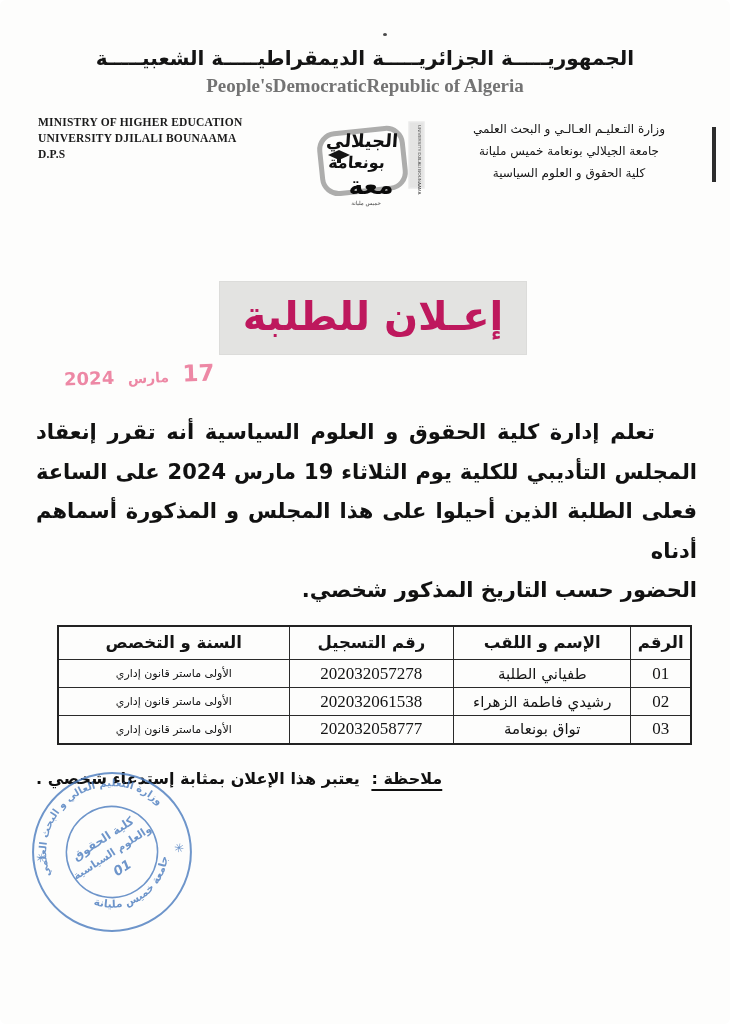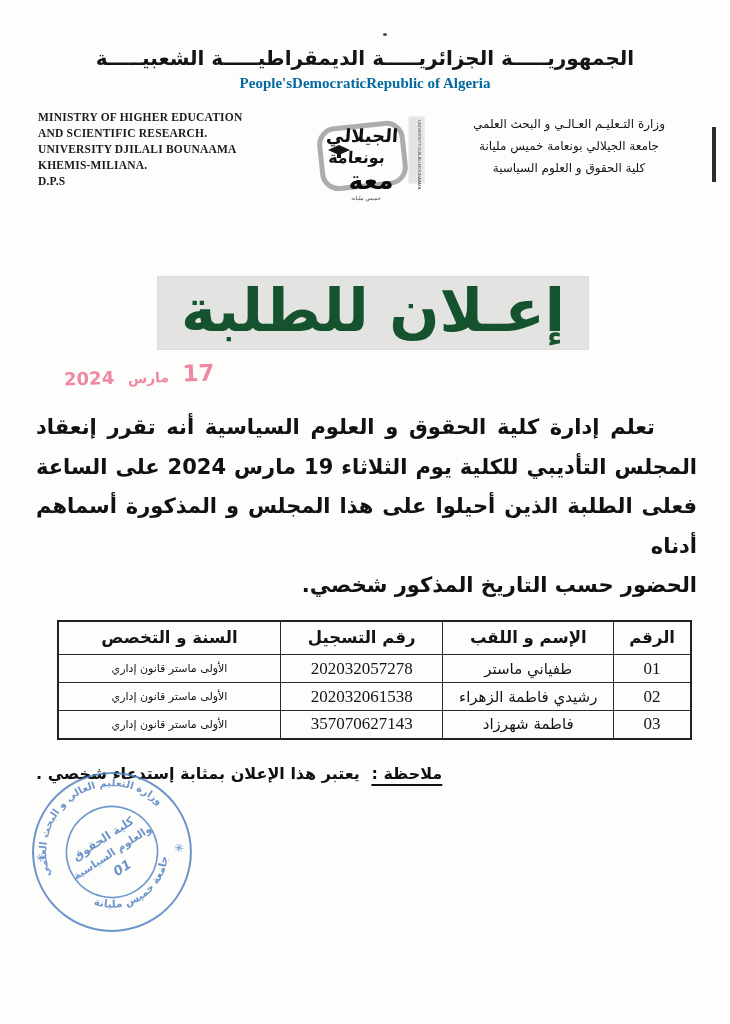--- a/index.html
+++ b/index.html
@@ -18,22 +18,22 @@
     margin-top: 46px;
     text-align: center;
     direction: rtl;
     font-size: 20px; font-weight: bold;
     font-family: "DejaVu Sans", sans-serif;
   }
   .country-en {
     margin-top: 5px;
     text-align: center;
     font-family: "Liberation Serif", "DejaVu Serif", serif;
-    font-weight: bold; font-size: 15px;
-    color: #0369a1;
+    font-weight: bold; font-size: 19px;
+    color: #737373;
   }
   .header-row {
     margin-top: 17px;
     display: flex; align-items: flex-start;
     padding: 0 26px 0 38px;
   }
   .ministry-en {
     width: 262px;
     font-family: "Liberation Serif", "DejaVu Serif", serif;
     font-weight: bold; font-size: 11.5px; line-height: 16px;
@@ -46,25 +46,25 @@
     direction: rtl; text-align: center;
     font-weight: normal; font-size: 12px; line-height: 22px;
     padding-top: 4px;
   }
   
   .title-wrap { margin-top: 72px; display: flex; justify-content: center; }
   .title-box {
     background: #e3e3e1;
     box-shadow: 0 0 0 1px #dcdcda inset;
     direction: rtl;
-    font-size: 59px; font-weight: bold;
+    font-size: 40px; font-weight: bold;
     line-height: 64px;
     padding: 3px 24px 7px;
     transform: translateX(8px);
-    color: #14532d;
+    color: #be185d;
   }
   
   .date-stamp {
     position: absolute; top: 362px; left: 64px;
     direction: rtl;
     color: #ec7f9e;
     transform: rotate(-2deg);
     font-weight: bold;
     white-space: nowrap;
     opacity: .92;
@@ -92,21 +92,21 @@
     margin: 14px 38px 0 57px;
     width: 635px;
     direction: rtl;
     border-collapse: collapse;
     border: 2px solid #222;
   }
   table.students th, table.students td {
     border: 1px solid #2a2a2a;
     text-align: center;
     vertical-align: middle;
-    padding: 1px 15px;
+    padding: 1px 5px;
   }
   table.students th {
     height: 34px;
     font-size: 16.5px; font-weight: bold;
   }
   table.students td { height: 28px; font-weight: normal; }
   td.cell-num, td.cell-reg {
     font-family: "Liberation Serif", "DejaVu Serif", serif;
     font-size: 17px;
   }
@@ -150,23 +150,21 @@
 
   <div class="artifact-bar"></div>
   <div class="artifact-dot"></div>
 
   <div class="country-ar">الجمهوريـــــة الجزائريـــــة الديمقراطيـــــة الشعبيـــــة</div>
   <div class="country-en">People'sDemocraticRepublic of Algeria</div>
 
   <div class="header-row">
     <div class="ministry-en">
       <div>MINISTRY OF HIGHER EDUCATION</div>
-      <div>AND SCIENTIFIC RESEARCH.</div>
       <div>UNIVERSITY DJILALI BOUNAAMA</div>
-      <div>KHEMIS-MILIANA.</div>
       <div>D.P.S</div>
     </div>
 
     <div class="logo-wrap">
       <svg width="120" height="95" viewBox="0 0 120 95">
         <rect x="7" y="17" width="83" height="60" rx="16" fill="none" stroke="#8a8a8a" stroke-width="5" opacity="0.7" transform="rotate(-6 48 47)"></rect>
         <rect x="95" y="8" width="15" height="66" fill="#555" opacity="0.14" stroke="#7c7c7c" stroke-width="1.5"></rect>
         <text x="50" y="33" text-anchor="middle" font-size="18" font-weight="bold" fill="#101010" transform="skewX(-4)">الجيلالي</text>
         <text x="46" y="54" text-anchor="middle" font-size="16" font-weight="bold" fill="#101010" transform="skewX(-4)">بونعامة</text>
         <text x="57" y="80" text-anchor="middle" font-size="25" font-weight="bold" fill="#0a0a0a">معة</text>
@@ -214,34 +212,34 @@
       <tr>
         <th>الرقم</th>
         <th>الإسم و اللقب</th>
         <th>رقم التسجيل</th>
         <th>السنة و التخصص</th>
       </tr>
     </thead>
     <tbody>
       <tr>
         <td class="cell-num">01</td>
-        <td class="cell-name">طفياني ماستر</td>
+        <td class="cell-name">طفياني الطلبة</td>
         <td class="cell-reg">202032057278</td>
         <td class="cell-year">الأولى ماستر قانون إداري</td>
       </tr>
       <tr>
         <td class="cell-num">02</td>
         <td class="cell-name">رشيدي فاطمة الزهراء</td>
         <td class="cell-reg">202032061538</td>
         <td class="cell-year">الأولى ماستر قانون إداري</td>
       </tr>
       <tr>
         <td class="cell-num">03</td>
-        <td class="cell-name">فاطمة شهرزاد</td>
-        <td class="cell-reg">357070627143</td>
+        <td class="cell-name">تواق بونعامة</td>
+        <td class="cell-reg">202032058777</td>
         <td class="cell-year">الأولى ماستر قانون إداري</td>
       </tr>
     </tbody>
   </table>
 
   <div class="note">
     <span class="note-label">ملاحظة :</span>
     <span class="note-text">يعتبر هذا الإعلان بمثابة إستدعاء شخصي .</span>
   </div>
 

